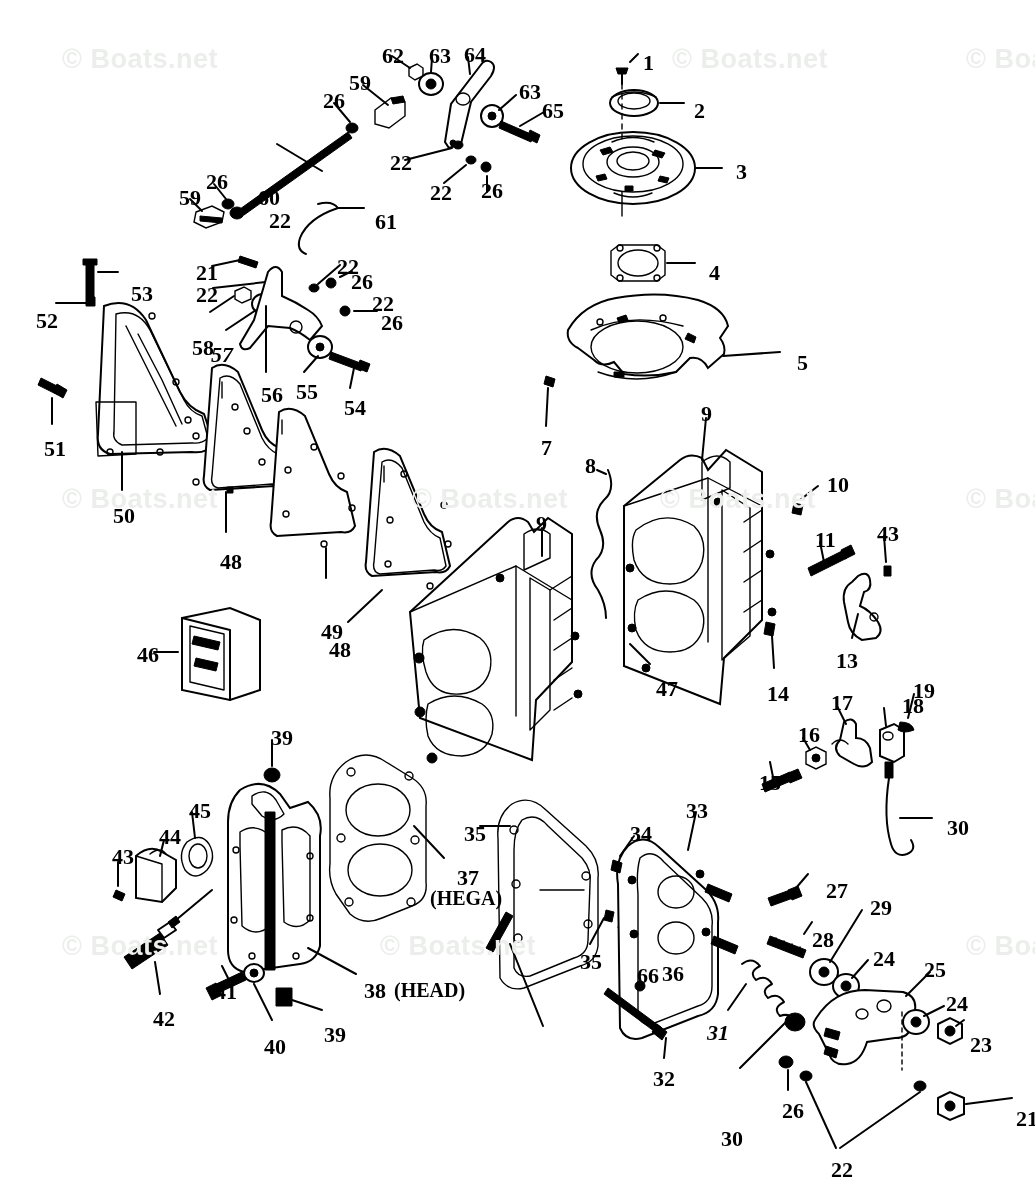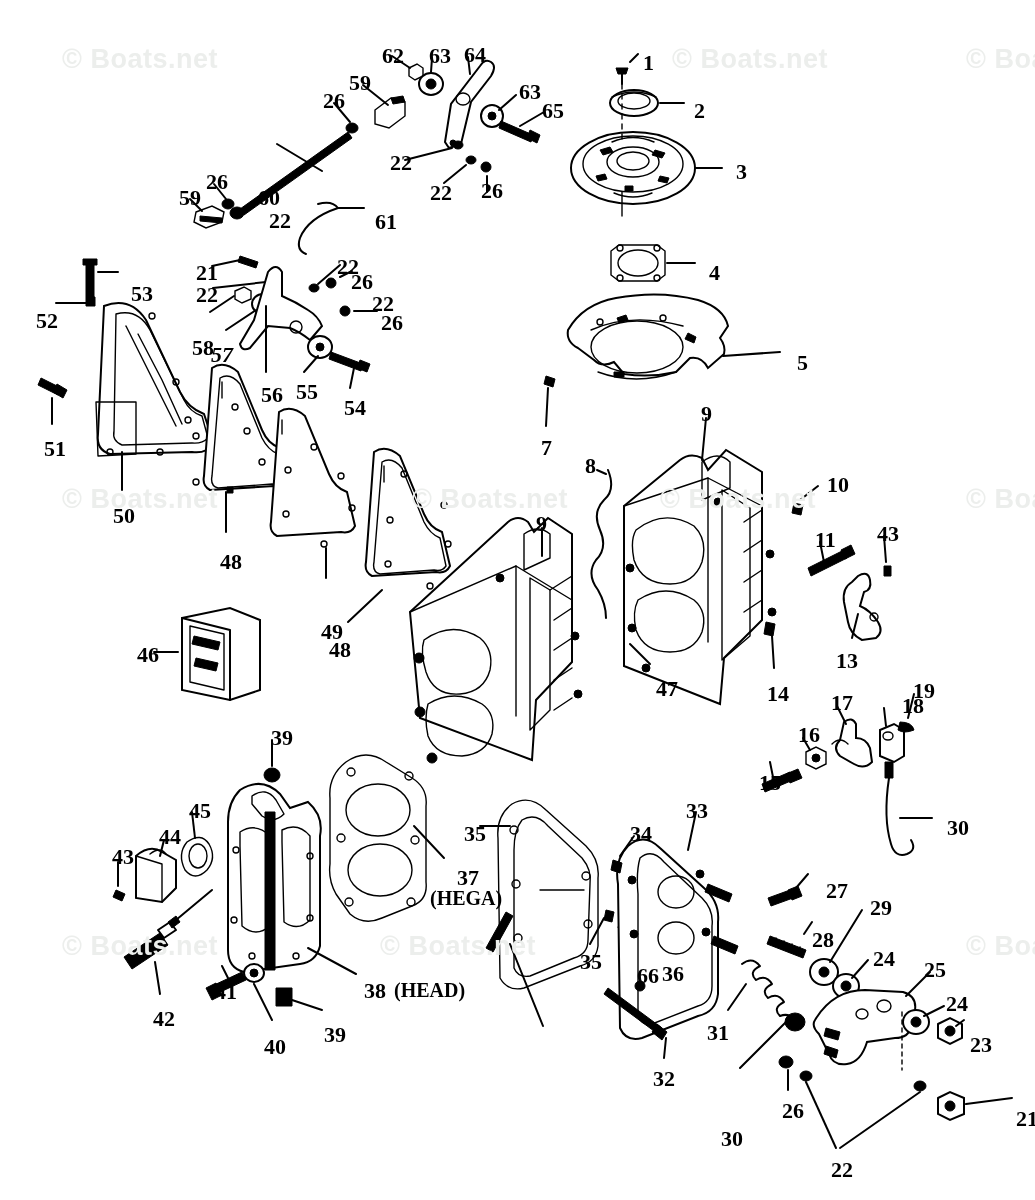--- a/index.html
+++ b/index.html
@@ -625,21 +625,21 @@
       <div class="num" style="left: 323px; top: 90px;">26</div>
       <div class="num" style="left: 206px; top: 171px;">26</div>
       <div class="num" style="left: 481px; top: 180px;">26</div>
       <div class="num" style="left: 351px; top: 271px;">26</div>
       <div class="num" style="left: 381px; top: 312px;">26</div>
       <div class="num" style="left: 782px; top: 1100px;">26</div>
       <div class="num" style="left: 826px; top: 880px;">27</div>
       <div class="num" style="left: 812px; top: 929px;">28</div>
       <div class="num" style="left: 870px; top: 897px;">29</div>
       <div class="num" style="left: 721px; top: 1128px;">30</div>
-      <div class="num" style="left: 707px; top: 1022px;">31</div>
+      <div class="num" style="left: 707px; top: 1022px; font-style: italic;">31</div>
       <div class="num" style="left: 653px; top: 1068px;">32</div>
       <div class="num" style="left: 686px; top: 800px; text-align: center;">33</div>
       <div class="num" style="left: 630px; top: 823px;">34</div>
       <div class="num" style="left: 464px; top: 823px;">35</div>
       <div class="num" style="left: 580px; top: 951px;">35</div>
       <div class="num" style="left: 662px; top: 963px;">36</div>
       <div class="num" style="left: 457px; top: 867px;">37</div>
       <div class="num sub" style="left: 430px; top: 888px;">(HEGA)</div>
       <div class="num" style="left: 364px; top: 980px;">38</div>
       <div class="num sub" style="left: 394px; top: 980px;">(HEAD)</div>

